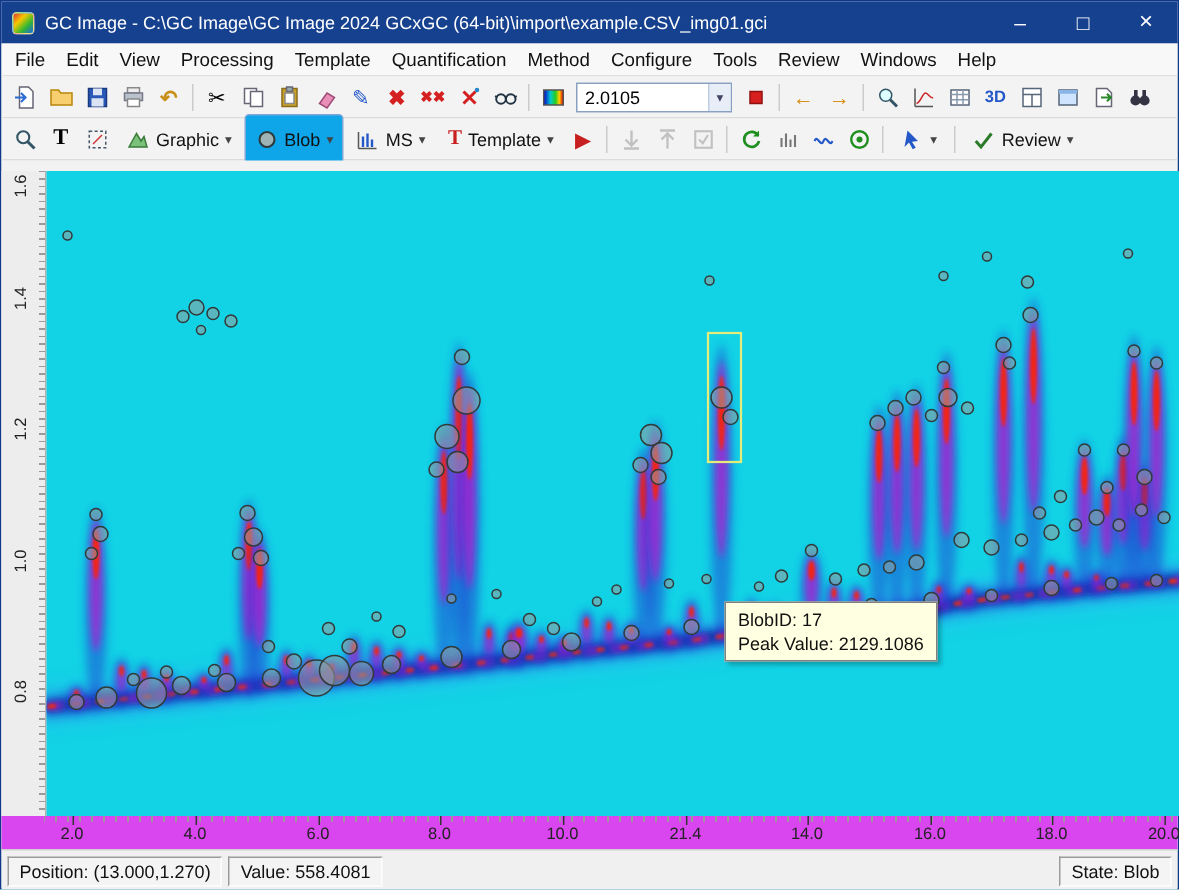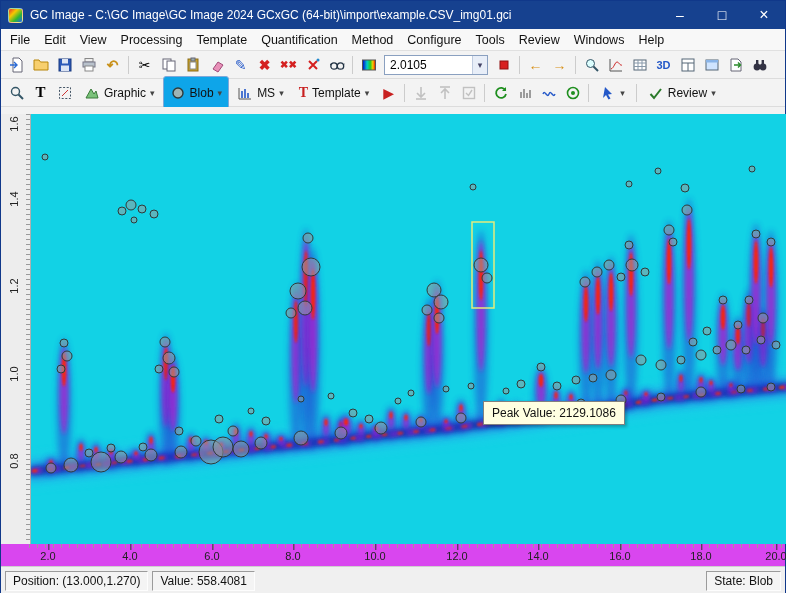--- a/index.html
+++ b/index.html
@@ -639,31 +639,32 @@
             <circle cx="580" cy="402" r="4" fill="rgba(150,158,158,0.55)" stroke="#2f3a3a" stroke-width="1"></circle>
             <circle cx="620" cy="399" r="5" fill="rgba(150,158,158,0.55)" stroke="#2f3a3a" stroke-width="1"></circle>
             <circle cx="660" cy="396" r="4" fill="rgba(150,158,158,0.55)" stroke="#2f3a3a" stroke-width="1"></circle>
             <circle cx="700" cy="391" r="5" fill="rgba(150,158,158,0.55)" stroke="#2f3a3a" stroke-width="1"></circle>
             <circle cx="740" cy="388" r="4" fill="rgba(150,158,158,0.55)" stroke="#2f3a3a" stroke-width="1"></circle>
             <circle cx="770" cy="386" r="4" fill="rgba(150,158,158,0.55)" stroke="#2f3a3a" stroke-width="1"></circle>
             <rect x="471" y="221" width="22" height="86" fill="none" stroke="#e4ec7c" stroke-width="1.5"></rect>
           </svg>
       </div>
       <div class="tooltip">
+        <div>BlobID: 17</div>
         <div>Peak Value: 2129.1086</div>
       </div>
     </div>
     <div class="xaxis">
       <div class="minor"></div>
       <span class="xlab" style="left:47px">2.0</span>
       <span class="xlab" style="left:129px">4.0</span>
       <span class="xlab" style="left:211px">6.0</span>
       <span class="xlab" style="left:292px">8.0</span>
       <span class="xlab" style="left:374px">10.0</span>
-      <span class="xlab" style="left:456px">12.0</span>
+      <span class="xlab" style="left:456px">21.4</span>
       <span class="xlab" style="left:537px">14.0</span>
       <span class="xlab" style="left:619px">16.0</span>
       <span class="xlab" style="left:700px">18.0</span>
       <span class="xlab" style="left:775px">20.0</span>
     </div>
   </div>
 
   <div class="statusbar">
     <div class="spanel">Position: (13.000,1.270)</div>
     <div class="spanel">Value: 558.4081</div>

